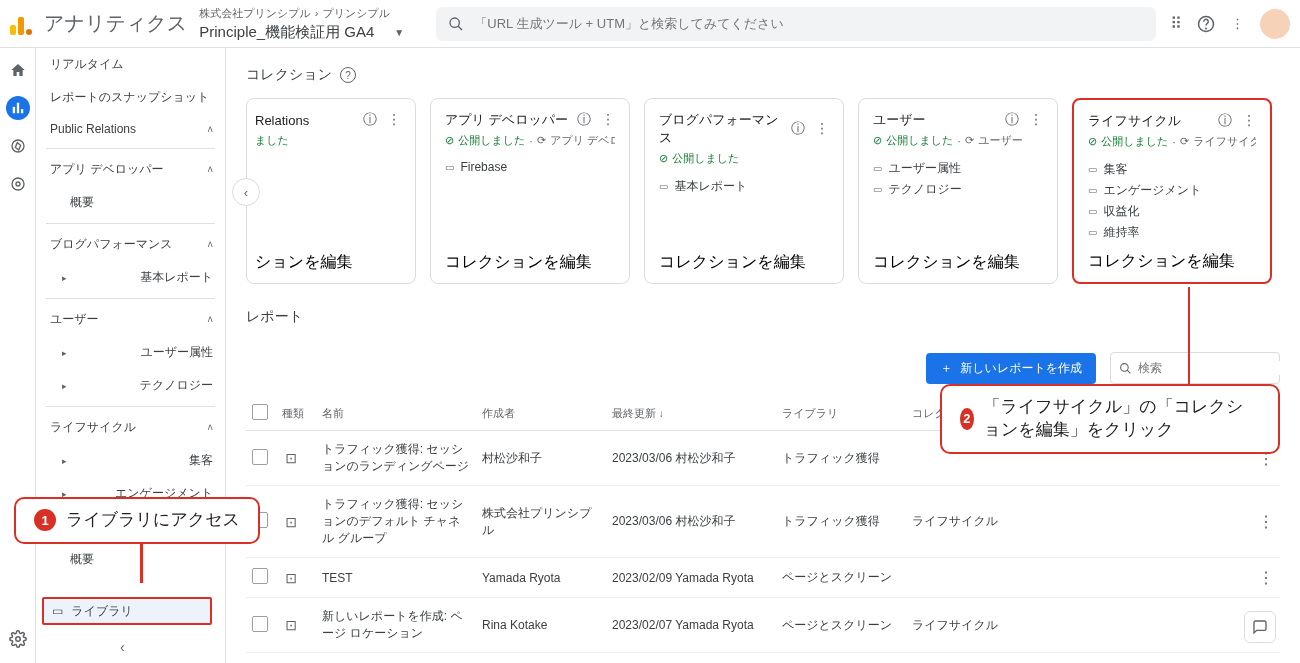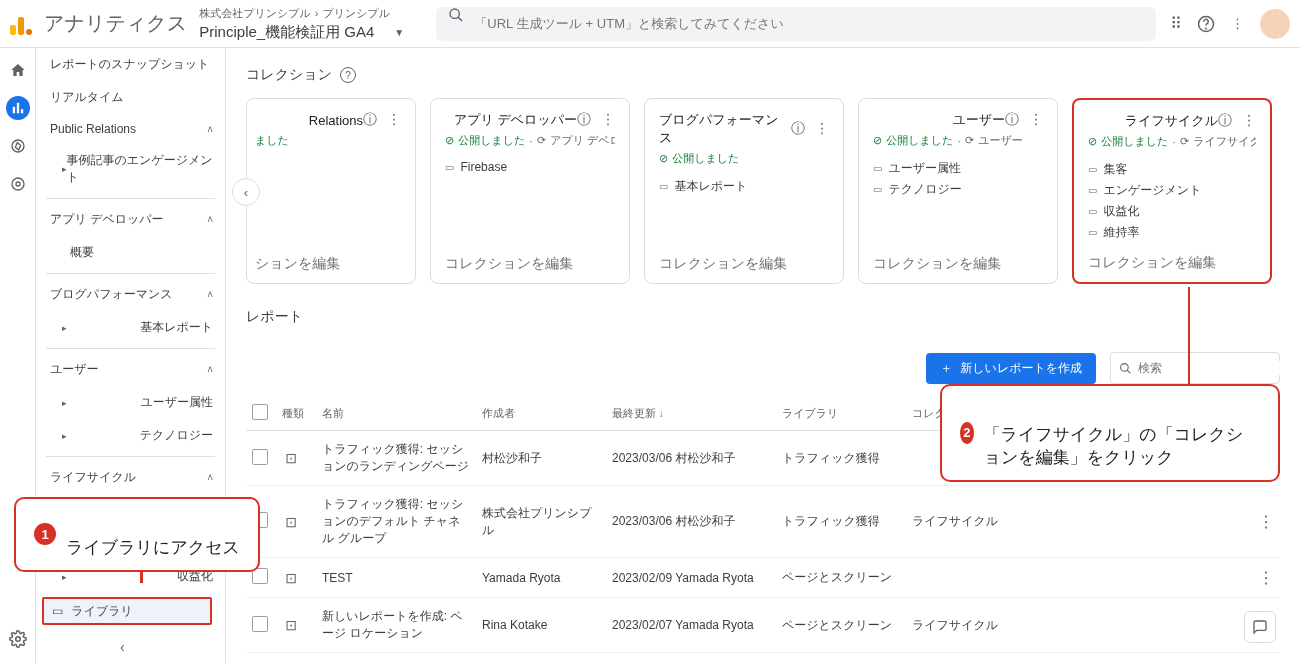--- a/index.html
+++ b/index.html
@@ -7,21 +7,21 @@
 
 
 .hdr { height:48px; display:flex; align-items:center; padding:0 10px; border-bottom:1px solid #e0e0e0; gap:12px; }
 .logo-ga { width:22px; height:22px; position:relative; }
 .logo-ga::before { content:""; position:absolute; left:0; bottom:0; width:6px; height:10px; background:#fbbc04; border-radius:2px;}
 .logo-ga::after { content:""; position:absolute; left:8px; bottom:0; width:6px; height:18px; background:#f29900; border-radius:2px;}
 .logo-ga i { position:absolute; left:16px; bottom:0; width:6px; height:6px; background:#e37400; border-radius:50%; }
 .hdr-title { font-size:20px; color:#5f6368;text-align:center; }
 .crumbs { font-size:11px; color:#5f6368; display:flex; align-items:center; gap:4px; }
 .prop-name { font-size:15px; color:#3c4043; display:flex; align-items:center; gap:20px; }
-.search-wrap { flex:1; max-width:720px; height:34px; background:#f1f3f4; border-radius:6px; display:flex; padding:0 12px; gap:10px; color:#5f6368; margin-left:20px;}
+.search-wrap { flex:1; max-width:720px; height:34px; background:#f1f3f4; border-radius:6px; display:flex; align-items:center; padding:0 12px; gap:10px; color:#5f6368; margin-left:20px;}
 .search-wrap input { flex:1; border:none; background:transparent; font-size:13px; color:#3c4043; outline:none; }
 .hdr-right { margin-left:auto; display:flex; align-items:center; gap:16px; color:#5f6368; }
 .avatar { width:30px; height:30px; border-radius:50%; background:#f6d2b8; display:flex; align-items:center; justify-content:center; font-size:11px; }
 
 
 .rail { position:absolute; top:48px; left:0; width:36px; bottom:0; border-right:1px solid #e0e0e0; display:flex; flex-direction:column; align-items:center; padding-top:10px; gap:14px; color:#5f6368; }
 .rail .ic { width:24px; height:24px; display:flex; align-items:center; justify-content:center; border-radius:50%; cursor:pointer; }
 .rail .ic.active { background:#1a73e8; color:#fff; }
 .rail .gear { margin-top:auto; margin-bottom:12px; }
 
@@ -39,29 +39,29 @@
 
 
 .main { position:absolute; top:48px; left:226px; right:0; bottom:0; overflow:auto; padding:18px 20px; background:#fff; }
 .sect-title { font-size:14px; color:#3c4043; display:flex; align-items:center; gap:8px; margin-bottom:14px;}
 .sect-title .q { width:16px; height:16px; border:1.5px solid #5f6368; border-radius:50%; font-size:10px; display:flex; align-items:center; justify-content:center; color:#5f6368; }
 
 .cards { display:flex; gap:14px; align-items:stretch; position:relative; }
 .card { width:200px; border:1px solid #dadce0; border-radius:8px; padding:12px 14px 10px; display:flex; flex-direction:column; min-height:186px; position:relative; }
 .card.partial { width:170px; padding-left:8px; }
 .card.highlight { border:2px solid #d93025; }
-.card-title-row { display:flex; align-items:center; justify-content:flex-end; font-size:13px; color:#202124; margin-bottom:4px; }
+.card-title-row { display:flex; align-items:center; justify-content:space-between; font-size:13px; color:#202124; margin-bottom:4px; gap:6px; }
 .card-title-row .icons { display:flex; gap:10px; color:#5f6368; font-size:14px; }
 .pub-row { font-size:11px; color:#188038; display:flex; align-items:center; gap:4px; margin-bottom:10px; white-space:nowrap; overflow:hidden; }
 .pub-row .dot { color:#5f6368; }
 .pub-row .linkico { color:#5f6368; }
 .card-list { list-style:none; font-size:12px; color:#3c4043; }
 .card-list li { display:flex; align-items:center; gap:6px; padding:2px 0; }
 .card-list .fold::before { content:"▭"; font-size:10px; color:#5f6368; transform:scaleY(0.8); display:inline-block; }
-.card-edit { margin-top:auto; font-size:14px; color:#737373; cursor:pointer; padding-top:8px; }
+.card-edit { margin-top:auto; font-size:16px; color:#000000; cursor:pointer; padding-top:8px; }
 .scroll-btn { width:28px; height:28px; border-radius:50%; border:1px solid #dadce0; background:#fff; display:flex; align-items:center; justify-content:center; color:#5f6368; position:absolute; left:-14px; top:80px; cursor:pointer; font-size:13px; z-index:2; }
 
 
 .tbl-head { display:flex; align-items:center; justify-content:space-between; margin:26px 0 12px; }
 .tbl-head .right { display:flex; align-items:center; gap:14px; }
 .btn-new { background:#1a73e8; color:#fff; border:none; border-radius:4px; padding:7px 14px; font-size:12px; display:flex; align-items:center; gap:8px; cursor:pointer; }
 .tbl-search { border:1px solid #dadce0; border-radius:4px; height:32px; width:170px; display:flex; align-items:center; gap:6px; padding:6px 8px; color:#5f6368; font-size:12px; }
 .tbl-search input { border:none; outline:none; flex:1; font-size:12px; }
 
 table { width:100%; border-collapse:collapse; font-size:12px; color:#3c4043; }
@@ -70,21 +70,21 @@
 td.name { max-width:150px; }
 td .trunc { display:-webkit-box; -webkit-line-clamp:3; -webkit-box-orient:vertical; overflow:hidden; }
 .chk { width:16px; height:16px; border:1.5px solid #9aa0a6; border-radius:2px; display:inline-block; }
 .type-ic { width:18px; height:18px; display:inline-flex; align-items:center; justify-content:center; color:#5f6368; font-size:14px; }
 .row-more { color:#5f6368; font-size:16px; cursor:pointer; text-align:right; }
 .sort::after { content:" ↓"; font-size:10px; }
 
 
 .callout { position:absolute; background:#fff; border:2.5px solid #d93025; border-radius:10px; padding:10px 18px; display:flex; align-items:center; gap:10px; font-size:17px; color:#202124; z-index:5; }
 .cnum { width:22px; height:22px; border-radius:50%; background:#d93025; color:#fff; font-size:13px; display:flex; align-items:center; justify-content:center; font-weight:bold; }
-.callout .txt { line-height:1.35;margin-top:28px; }
+.callout .txt { line-height:1.35; }
 .cline { position:absolute; background:#d93025; z-index:4; }
 
 .feedback { position:absolute; right:24px; bottom:20px; width:32px; height:32px; border:1px solid #dadce0; border-radius:6px; display:flex; align-items:center; justify-content:center; color:#5f6368; background:#fff; }
 
 svg { display:block; }
 </style>
 </head>
 <body>
 
 <div class="hdr">
@@ -154,32 +154,29 @@
   <div class="ic gear">
       <svg width="18" height="18" viewBox="0 0 24 24" fill="none" stroke="#5f6368" stroke-width="2">
         <circle cx="12" cy="12" r="3"></circle>
         <path d="M19.4 15a1.7 1.7 0 00.3 1.8l.1.1a2 2 0 11-2.8 2.8l-.1-.1a1.7 1.7 0 00-1.8-.3 1.7 1.7 0 00-1 1.5V21a2 2 0 11-4 0v-.1a1.7 1.7 0 00-1-1.5 1.7 1.7 0 00-1.8.3l-.1.1a2 2 0 11-2.8-2.8l.1-.1a1.7 1.7 0 00.3-1.8 1.7 1.7 0 00-1.5-1H3a2 2 0 110-4h.1a1.7 1.7 0 001.5-1 1.7 1.7 0 00-.3-1.8l-.1-.1a2 2 0 112.8-2.8l.1.1a1.7 1.7 0 001.8.3h0a1.7 1.7 0 001-1.5V3a2 2 0 114 0v.1a1.7 1.7 0 001 1.5h0a1.7 1.7 0 001.8-.3l.1-.1a2 2 0 112.8 2.8l-.1.1a1.7 1.7 0 00-.3 1.8v0a1.7 1.7 0 001.5 1H21a2 2 0 110 4h-.1a1.7 1.7 0 00-1.5 1z"></path>
       </svg>
     </div>
 </div>
 
 <div class="sidenav">
   <div class="sn-item">
+      <span>リアルタイム</span>
+    </div>
+  <div class="sn-item">
       <span>レポートのスナップショット</span>
-    </div>
-  <div class="sn-item">
-      <span>リアルタイム</span>
     </div>
 
   <div class="sn-item sn-sec">
       <span>Public Relations</span>
       <span class="caret">˄</span>
-    </div>
-  <div class="sn-item sub bullet">
-      <span>事例記事のエンゲージメント</span>
     </div>
   <div class="sn-sep"></div>
 
   <div class="sn-item sn-sec">
       <span>アプリ デベロッパー</span>
       <span class="caret">˄</span>
     </div>
   <div class="sn-item sub2">
       <span>概要</span>
     </div>

